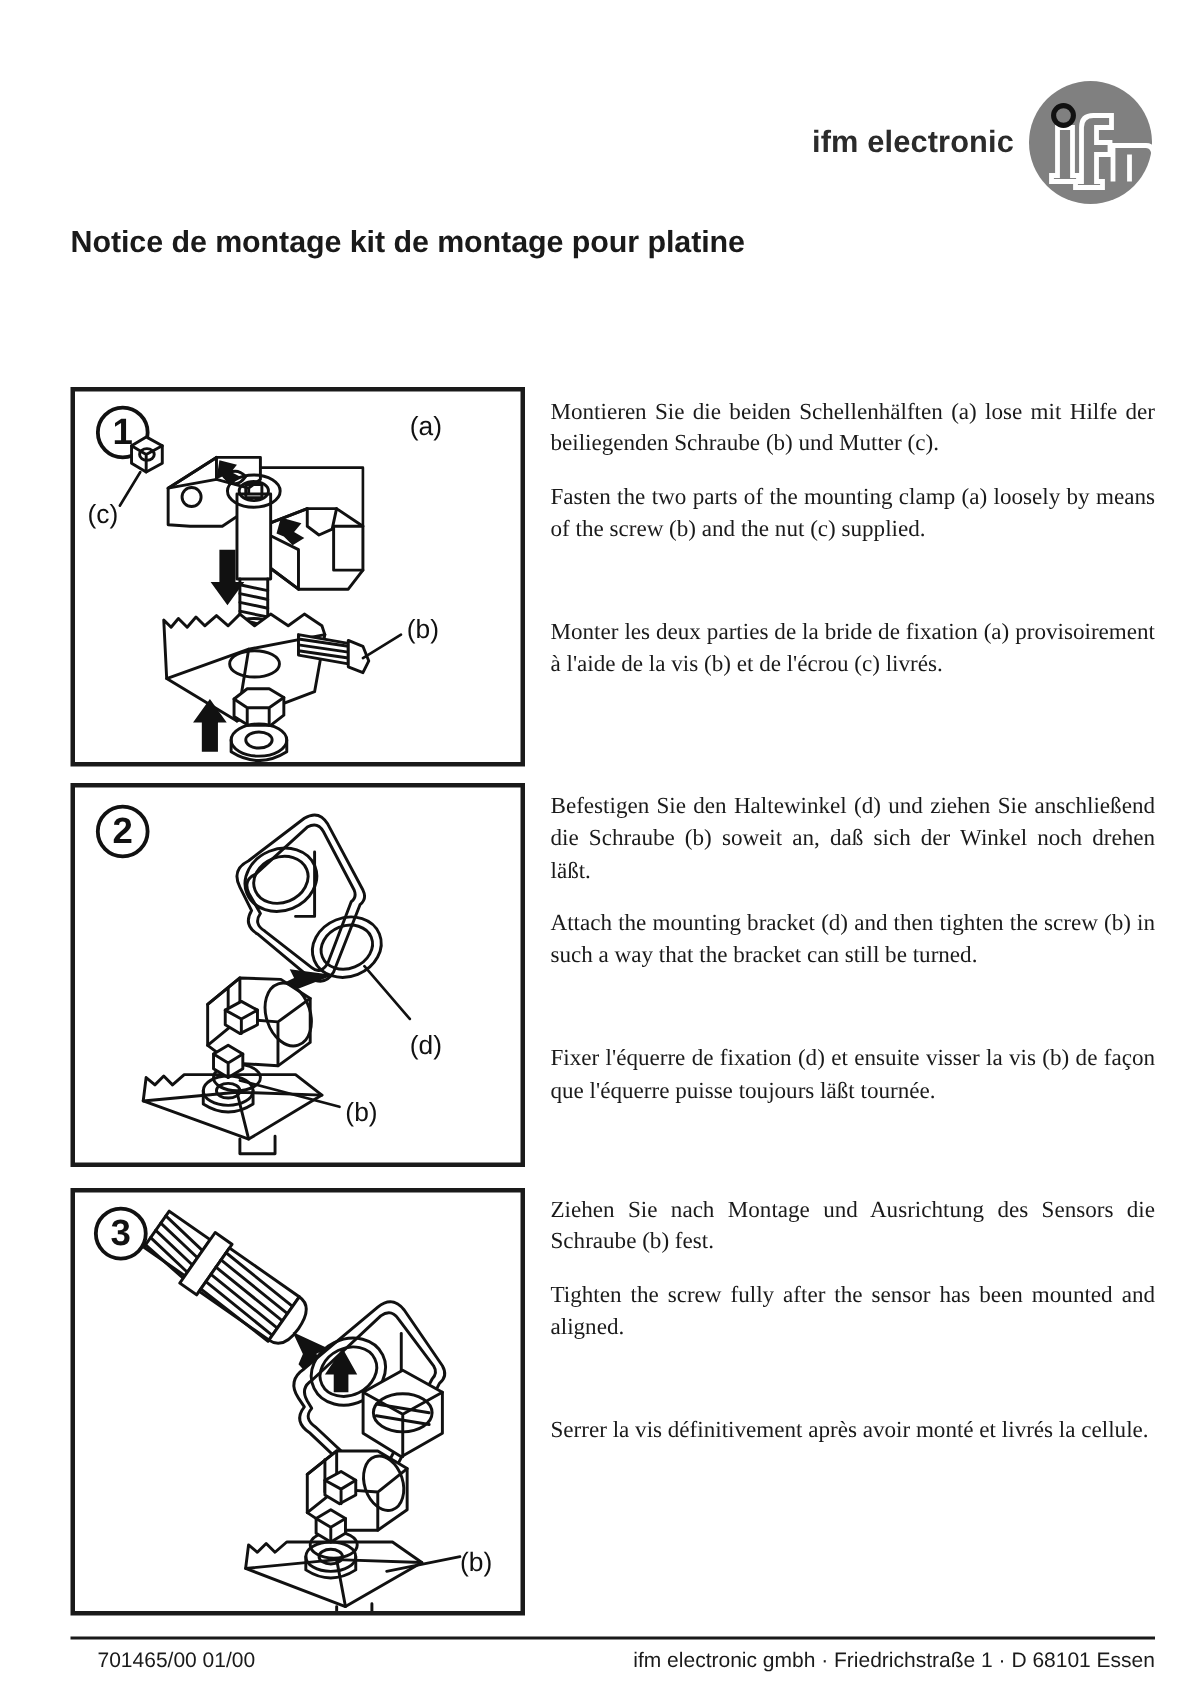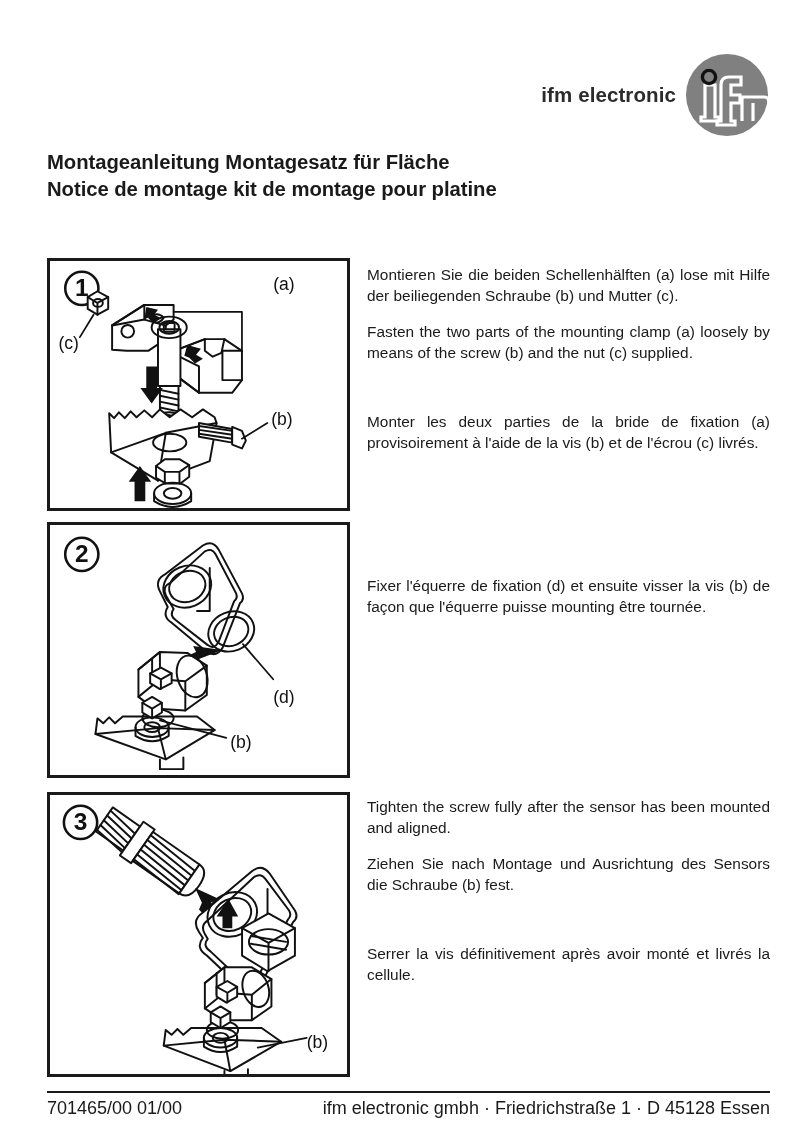--- a/index.html
+++ b/index.html
@@ -82,20 +82,21 @@
     width: 403px;
   }
   .para {
     font-size: 15.4px;
     line-height: 21.3px;
     color: #1a1a1a;
     text-align: justify;
     margin: 0 0 14px 0;
     -webkit-hyphens: none;
     hyphens: none;
+    font-family: Liberation Serif, serif;
   }
   .para:last-child { margin-bottom: 0; margin-top: 48px; }
 
   
   #step-1 { top: 245px; }
   #step-1 .figure { height: 253px; }
   #step-1 .textcol { top: 6px; }
 
   #step-2 { top: 509px; }
   #step-2 .figure { height: 256px; }
@@ -117,23 +118,24 @@
   .footer {
     position: absolute;
     left: 47px;
     top: 1085px;
     width: 723px;
     display: flex;
     justify-content: space-between;
     align-items: baseline;
   }
   .footer span {
-    font-size: 18px;
+    font-size: 14px;
     color: #1a1a1a;
     white-space: nowrap;
+    margin-left: 18px;
   }
 </style>
 </head>
 <body>
 
 <div class="page">
 
   <div class="header">
     <div class="brand-text">ifm electronic</div>
     <svg class="logo-mark" viewBox="0 0 86 86">
@@ -145,21 +147,20 @@
         <path d="M37 69 v-36 q0-8 8-8 h12 v8 h-10 v10 h9 v8 h-9 v18 h4 v4 h-18 v-4 z"></path>
 
         <path d="M58 69 v-24 h22 q5 0 5 6 v18"></path>
         <path d="M69 69 v-18"></path>
       </g>
       <circle cx="25" cy="25" r="6.6" fill="none" stroke="#111111" stroke-width="3.4"></circle>
     </svg>
   </div>
 
   <div class="titles">
-    <div>Montageanleitung Montagesatz für Fläche</div>
     <div>Notice de montage kit de montage pour platine</div>
   </div>
 
   <div class="step" id="step-1" style="width:723px;height:253px;">
     <div class="figure">
       <svg viewBox="0 0 303 253" preserveAspectRatio="xMidYMid meet">
         <g fill="none" stroke="#111" stroke-width="2" stroke-linejoin="round" stroke-linecap="round">
 
           <circle cx="32" cy="28" r="17" stroke-width="2.6"></circle>
           <g stroke="none" fill="#111">
@@ -296,21 +297,23 @@
 
           <path d="M112 200 L180 218" stroke-width="1.8"></path>
         </g>
         <g font-family="Liberation Sans, sans-serif" font-size="18" fill="#111">
           <text x="228" y="182">(d)</text>
           <text x="184" y="228">(b)</text>
         </g>
       </svg>
     </div>
     <div class="textcol">
-      <p class="para">Fixer l'équerre de fixation (d) et ensuite visser la vis (b) de façon que l'équerre puisse mounting être tournée.</p>
+      <p class="para">Befestigen Sie den Haltewinkel (d) und ziehen Sie anschließend die Schraube (b) soweit an, daß sich der Winkel noch drehen läßt.</p>
+      <p class="para">Attach the mounting bracket (d) and then tighten the screw (b) in such a way that the bracket can still be turned.</p>
+      <p class="para">Fixer l'équerre de fixation (d) et ensuite visser la vis (b) de façon que l'équerre puisse toujours läßt tournée.</p>
     </div>
   </div>
 
   <div class="step" id="step-3" style="width:723px;height:285px;">
     <div class="figure">
       <svg viewBox="0 0 303 285" preserveAspectRatio="xMidYMid meet">
         <g fill="none" stroke="#111" stroke-width="2" stroke-linejoin="round" stroke-linecap="round">
 
           <circle cx="31" cy="28" r="17" stroke-width="2.6"></circle>
           <g stroke="none" fill="#111">
@@ -370,25 +373,25 @@
           <path d="M178 282 L178 292 L202 292 L202 280"></path>
 
           <path d="M212 258 L262 248" stroke-width="1.8"></path>
         </g>
         <g font-family="Liberation Sans, sans-serif" font-size="18" fill="#111">
           <text x="262" y="258">(b)</text>
         </g>
       </svg>
     </div>
     <div class="textcol">
+      <p class="para">Ziehen Sie nach Montage und Ausrichtung des Sensors die Schraube (b) fest.</p>
       <p class="para">Tighten the screw fully after the sensor has been mounted and aligned.</p>
-      <p class="para">Ziehen Sie nach Montage und Ausrichtung des Sensors die Schraube (b) fest.</p>
       <p class="para">Serrer la vis définitivement après avoir monté et livrés la cellule.</p>
     </div>
   </div>
 
   <div class="footer-rule"></div>
   <div class="footer">
     <span>701465/00  01/00</span>
-    <span>ifm electronic gmbh · Friedrichstraße 1 ·  D 45128 Essen</span>
+    <span>ifm electronic gmbh · Friedrichstraße 1 ·  D 68101 Essen</span>
   </div>
 
 </div>
 
 </body></html>

